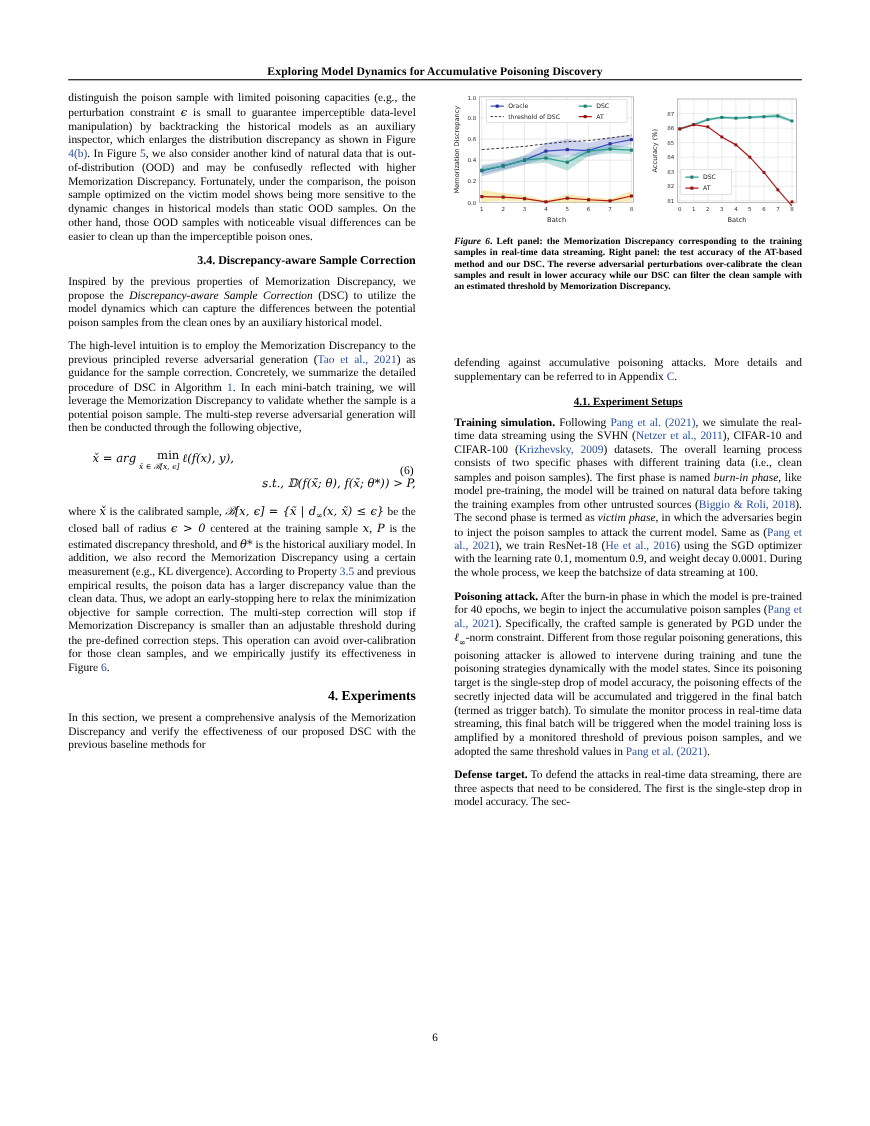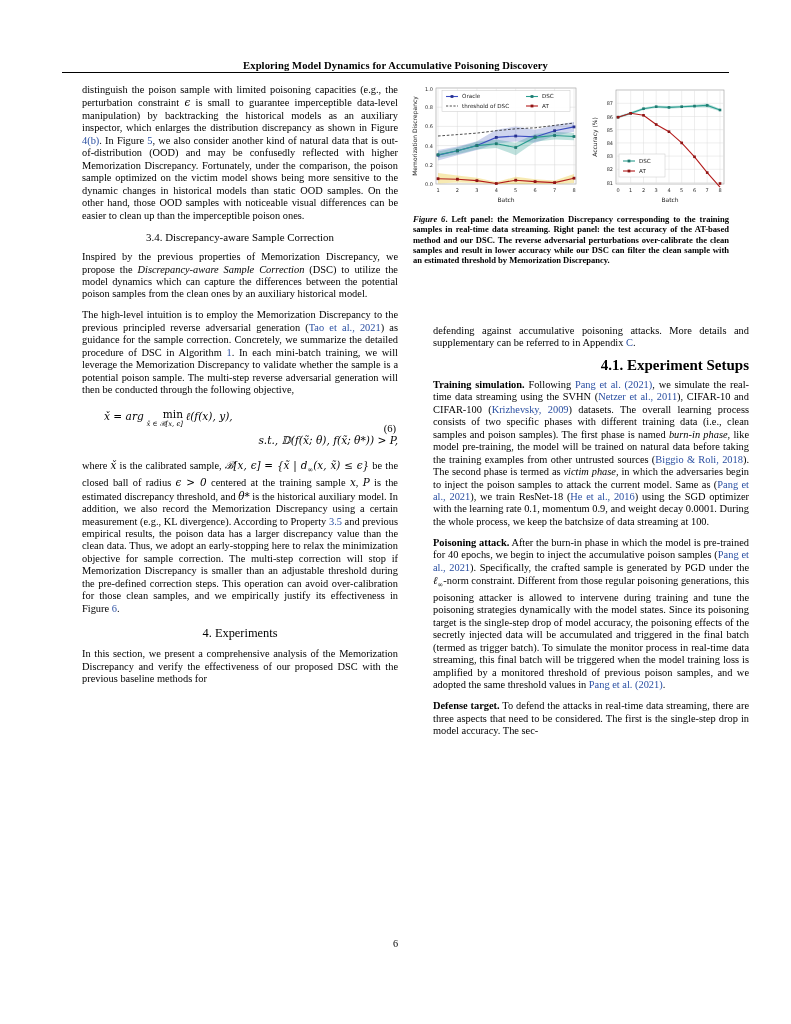--- a/index.html
+++ b/index.html
@@ -19,37 +19,37 @@
     font-family:"Liberation Serif", serif;
     font-weight:bold; font-size:10.6px; letter-spacing:.1px;
   }
   .rule { position:absolute; left:62px; top:72px; width:667px; height:1.1px; background:#000; }
 
   
   .col {
     position:absolute; top:84px; width:316px;
     font-size:10.4px; line-height:12.45px;
     text-align:justify;
-    -webkit-hyphens:none; hyphens:none;margin-left:20px;
+    -webkit-hyphens:none; hyphens:none;
   }
   .col-left  { left:62px; }
   .col-right { left:413px; }
 
   p.par { margin:0 0 8.6px 0; text-indent:0; }
   p.tight { margin:0; }
 
   h2.sec {
-    font-size:10.9px; font-weight:normal;
+    font-size:10.9px; font-weight:bold;
     margin:6px 0 7.5px 0; line-height:13px;
-    text-align:center;
+    text-align:right;
   }
   h2.sec.big { font-size:12.4px; margin:12px 0 8px 0; }
   h3.subsec {
-    font-size:15px; font-weight:bold;
-    margin:9px 0 7px 0; line-height:13px; text-align:right;
+    font-size:10px; font-weight:bold;
+    margin:9px 0 7px 0; line-height:13px; text-align:center;text-decoration:underline;
   }
 
   .cite { color:#2a4fa2; }
   .ref  { color:#2a4fa2; }
   em, .it { font-style:italic; }
   .bf { font-weight:bold; }
 
   
   .math { font-family:"DejaVu Serif", serif; font-style:italic; }
   .mathup { font-family:"DejaVu Serif", serif; font-style:normal; }

